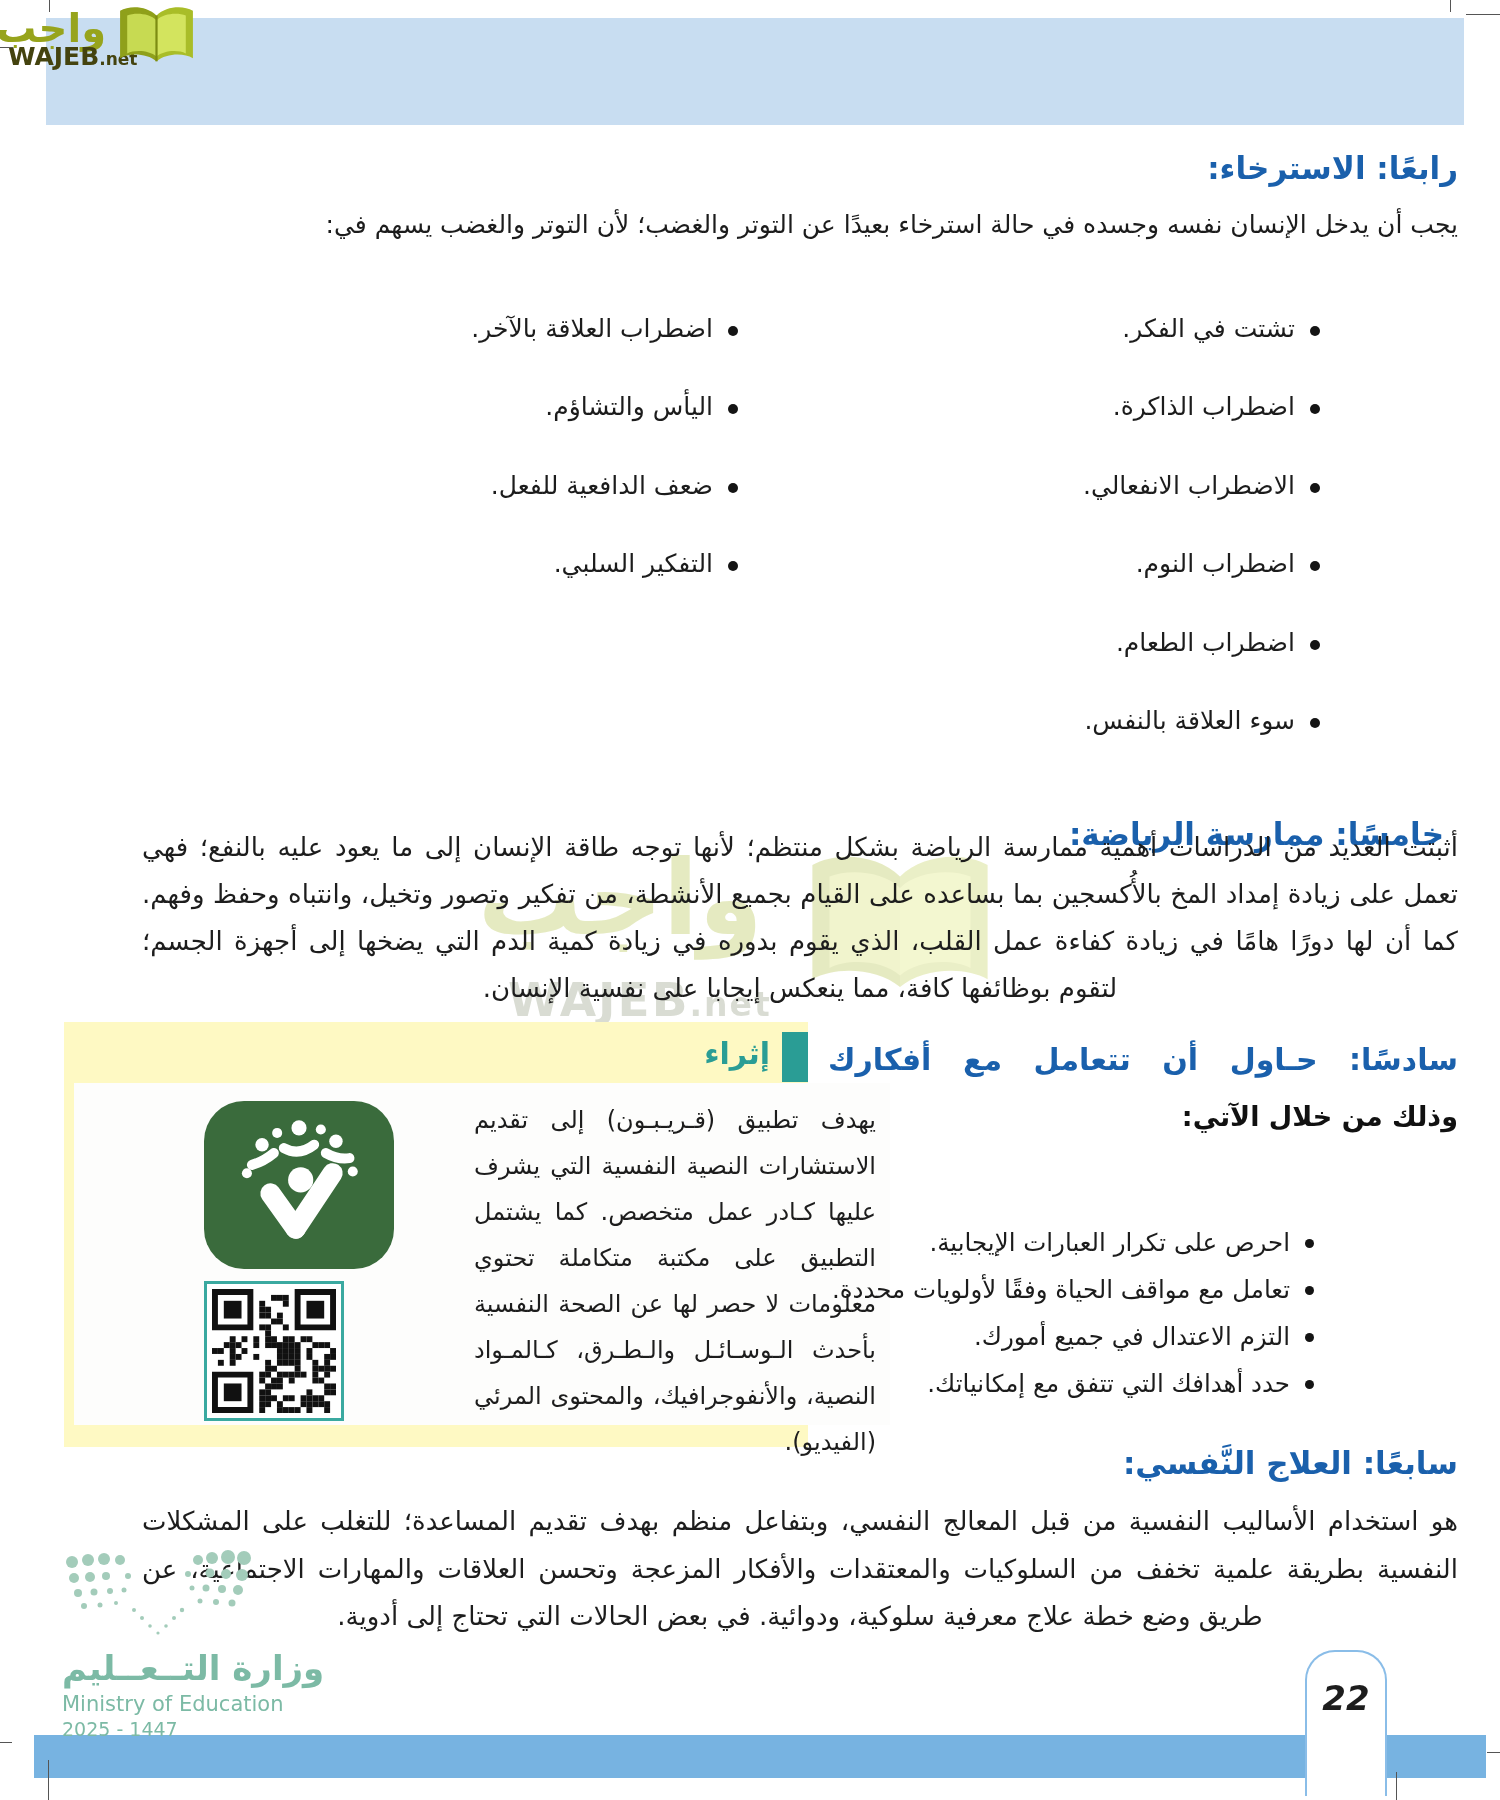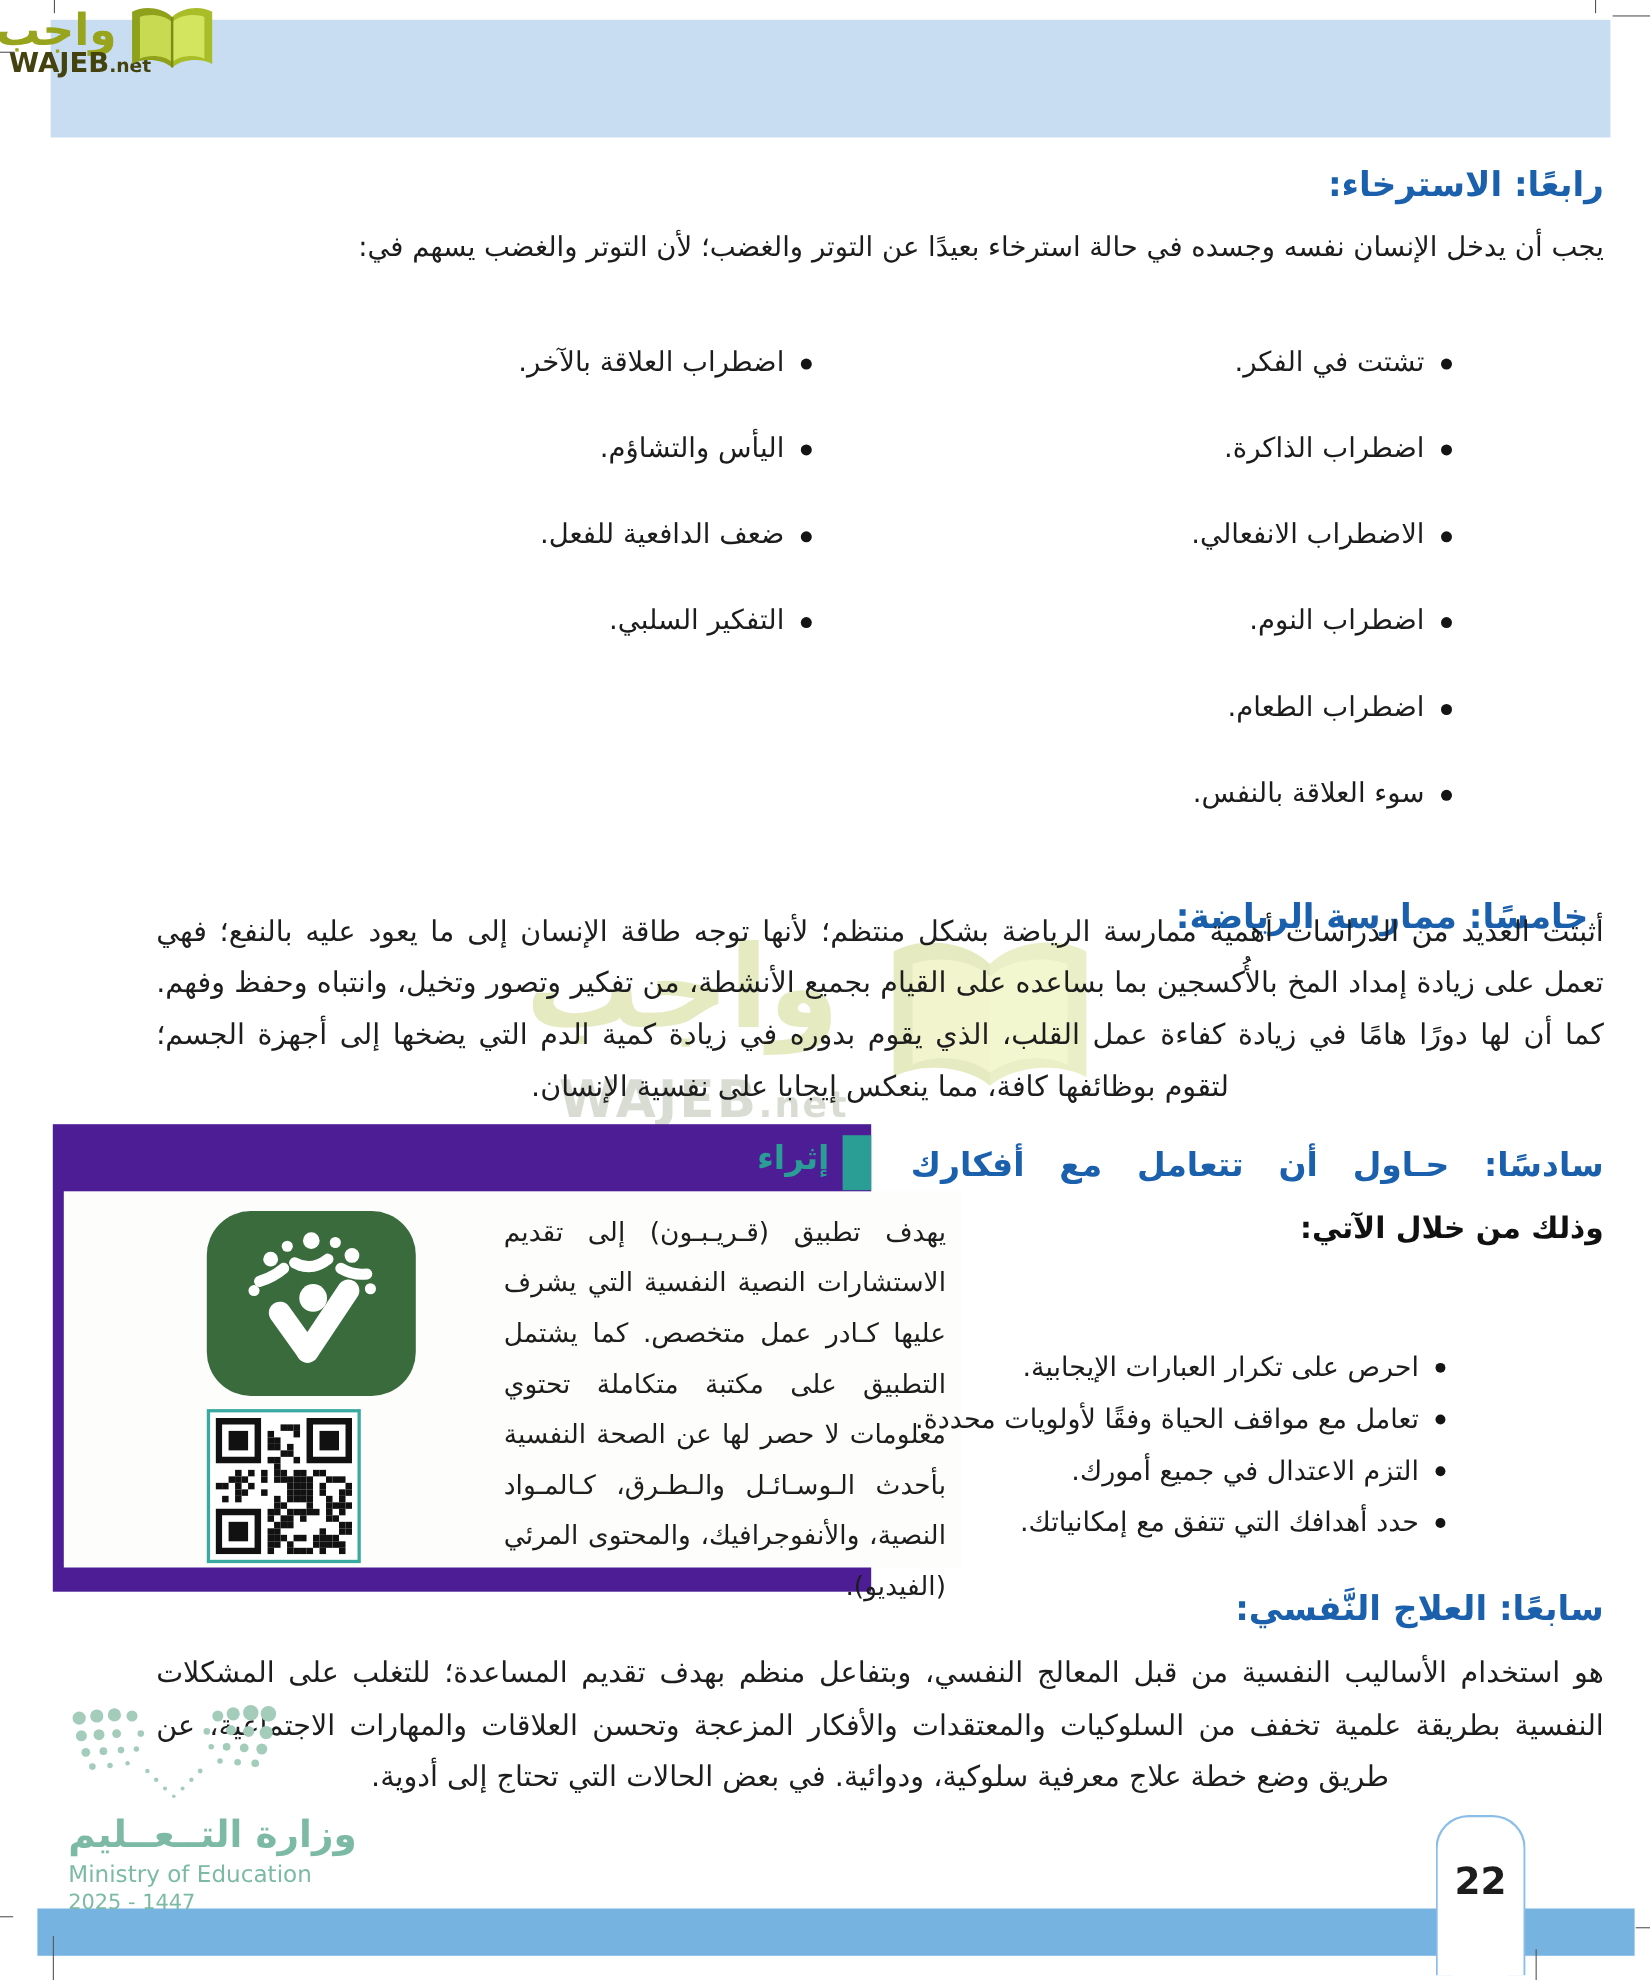--- a/index.html
+++ b/index.html
@@ -25,21 +25,21 @@
   .list{list-style:none;margin:0;padding:0;direction:rtl;}
   .list li{display:flex;align-items:flex-start;gap:15px;white-space:nowrap;font-size:25px;}
   .rowsA li{height:78.4px;}
   .dot{flex:0 0 auto;width:10px;height:10px;border-radius:50%;background:#141414;margin-top:12px;}
   
   .watermark{left:480px;top:846px;width:545px;height:205px;opacity:.33;z-index:0;}
   .wm-ar{position:absolute;right:262px;top:0px;font-size:104px;font-weight:bold;color:#b3c047;direction:rtl;line-height:1;}
   .wm-en{position:absolute;left:28px;top:126px;font-size:47px;font-weight:bold;color:#8e977b;letter-spacing:2px;}
   .wm-en .net{font-size:33px;}
   
-  .enrich{left:48px;top:1022px;width:744px;height:425px;background:#4c1d95;z-index:1;}
+  .enrich{left:64px;top:1022px;width:744px;height:425px;background:#fef9c3;z-index:1;}
   .enrich .teal-bar{position:absolute;right:0;top:10px;width:26px;height:50px;background:#2a9d95;}
   .enrich .label{position:absolute;right:38px;top:14px;font-size:30px;font-weight:bold;color:#2a9d95;direction:rtl;}
   .panel{position:absolute;left:10px;top:61px;width:816px;height:342px;background:#fdfdfc;}
   .app-icon{position:absolute;left:130px;top:18px;width:190px;height:168px;border-radius:40px;background:#3a6b3c;}
   .qr-box{position:absolute;left:130px;top:198px;width:124px;height:124px;background:#fff;border:3px solid #3aa9a0;padding:5px;}
   .qr-box svg{display:block;width:100%;height:100%;}
   .enrich-text{position:absolute;right:14px;top:14px;width:402px;font-size:24px;line-height:46px;direction:rtl;text-align:justify;color:#1d1d1d;}
   
   .col6{right:42px;top:1042px;width:680px;z-index:1;}
   .h6-l1{font-size:30px;font-weight:bold;color:#1a60ac;direction:rtl;width:630px;margin-right:0;margin-left:auto;
@@ -49,21 +49,21 @@
   .rowsB{position:absolute;right:186px;top:1228px;}
   .rowsB li{height:47px;font-size:24.5px;}
   .rowsB .dot{margin-top:11px;width:9px;height:9px;}
   
   .moe{left:56px;top:1548px;width:260px;z-index:3;}
   .moe-word{position:absolute;left:6px;top:100px;font-size:34px;font-weight:bold;color:#7cbaa5;direction:rtl;white-space:nowrap;}
   .moe-en{position:absolute;left:6px;top:144px;font-size:21px;color:#7cbaa5;white-space:nowrap;}
   .moe-year{position:absolute;left:6px;top:170px;font-size:19px;color:#7cbaa5;}
   .page-tab{left:1305px;top:1650px;width:78px;height:144px;background:#fff;border:2px solid #8abde8;border-bottom:none;
             border-radius:30px 30px 0 0;z-index:4;text-align:center;}
-  .page-num{margin-top:39px;font-size:34px;font-weight:bold;color:#1d1d1d;}
+  .page-num{margin-top:26px;font-size:34px;font-weight:bold;color:#1d1d1d;font-style:italic;}
 </style>
 </head>
 <body>
 
 <div class="abs top-band"></div>
 <div class="abs bottom-bar"></div>
 
 <div class="abs crop" style="left:49px;top:0;width:1px;height:12px;"></div>
 <div class="abs crop" style="left:0;top:47px;width:13px;height:1px;"></div>
 <div class="abs crop" style="left:1450px;top:0;width:1px;height:12px;"></div>

